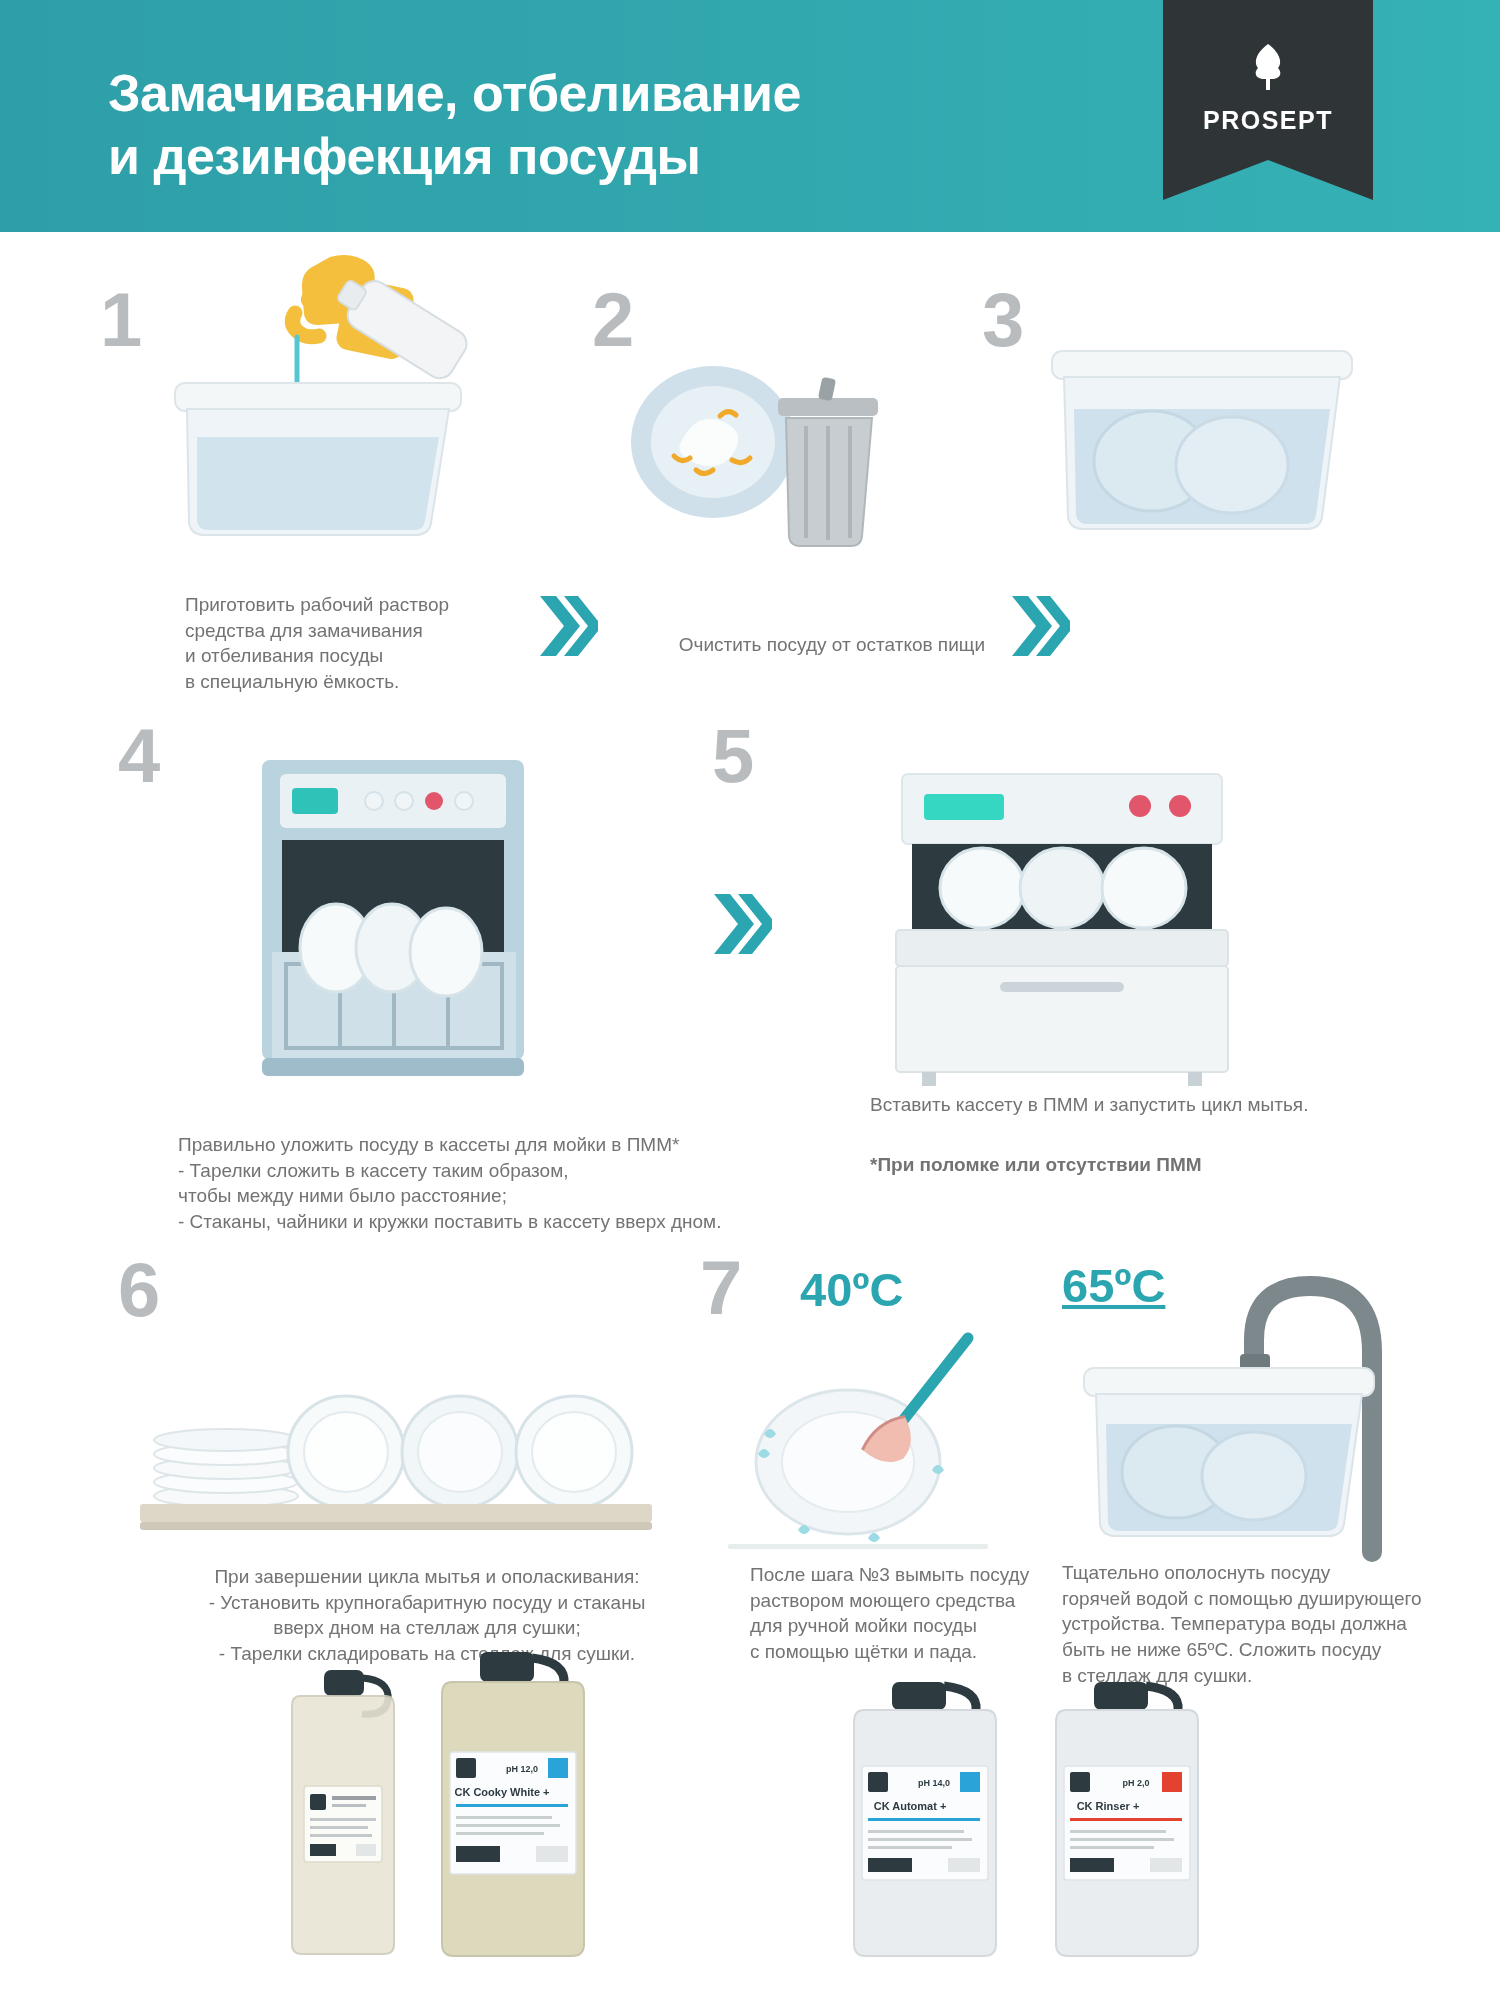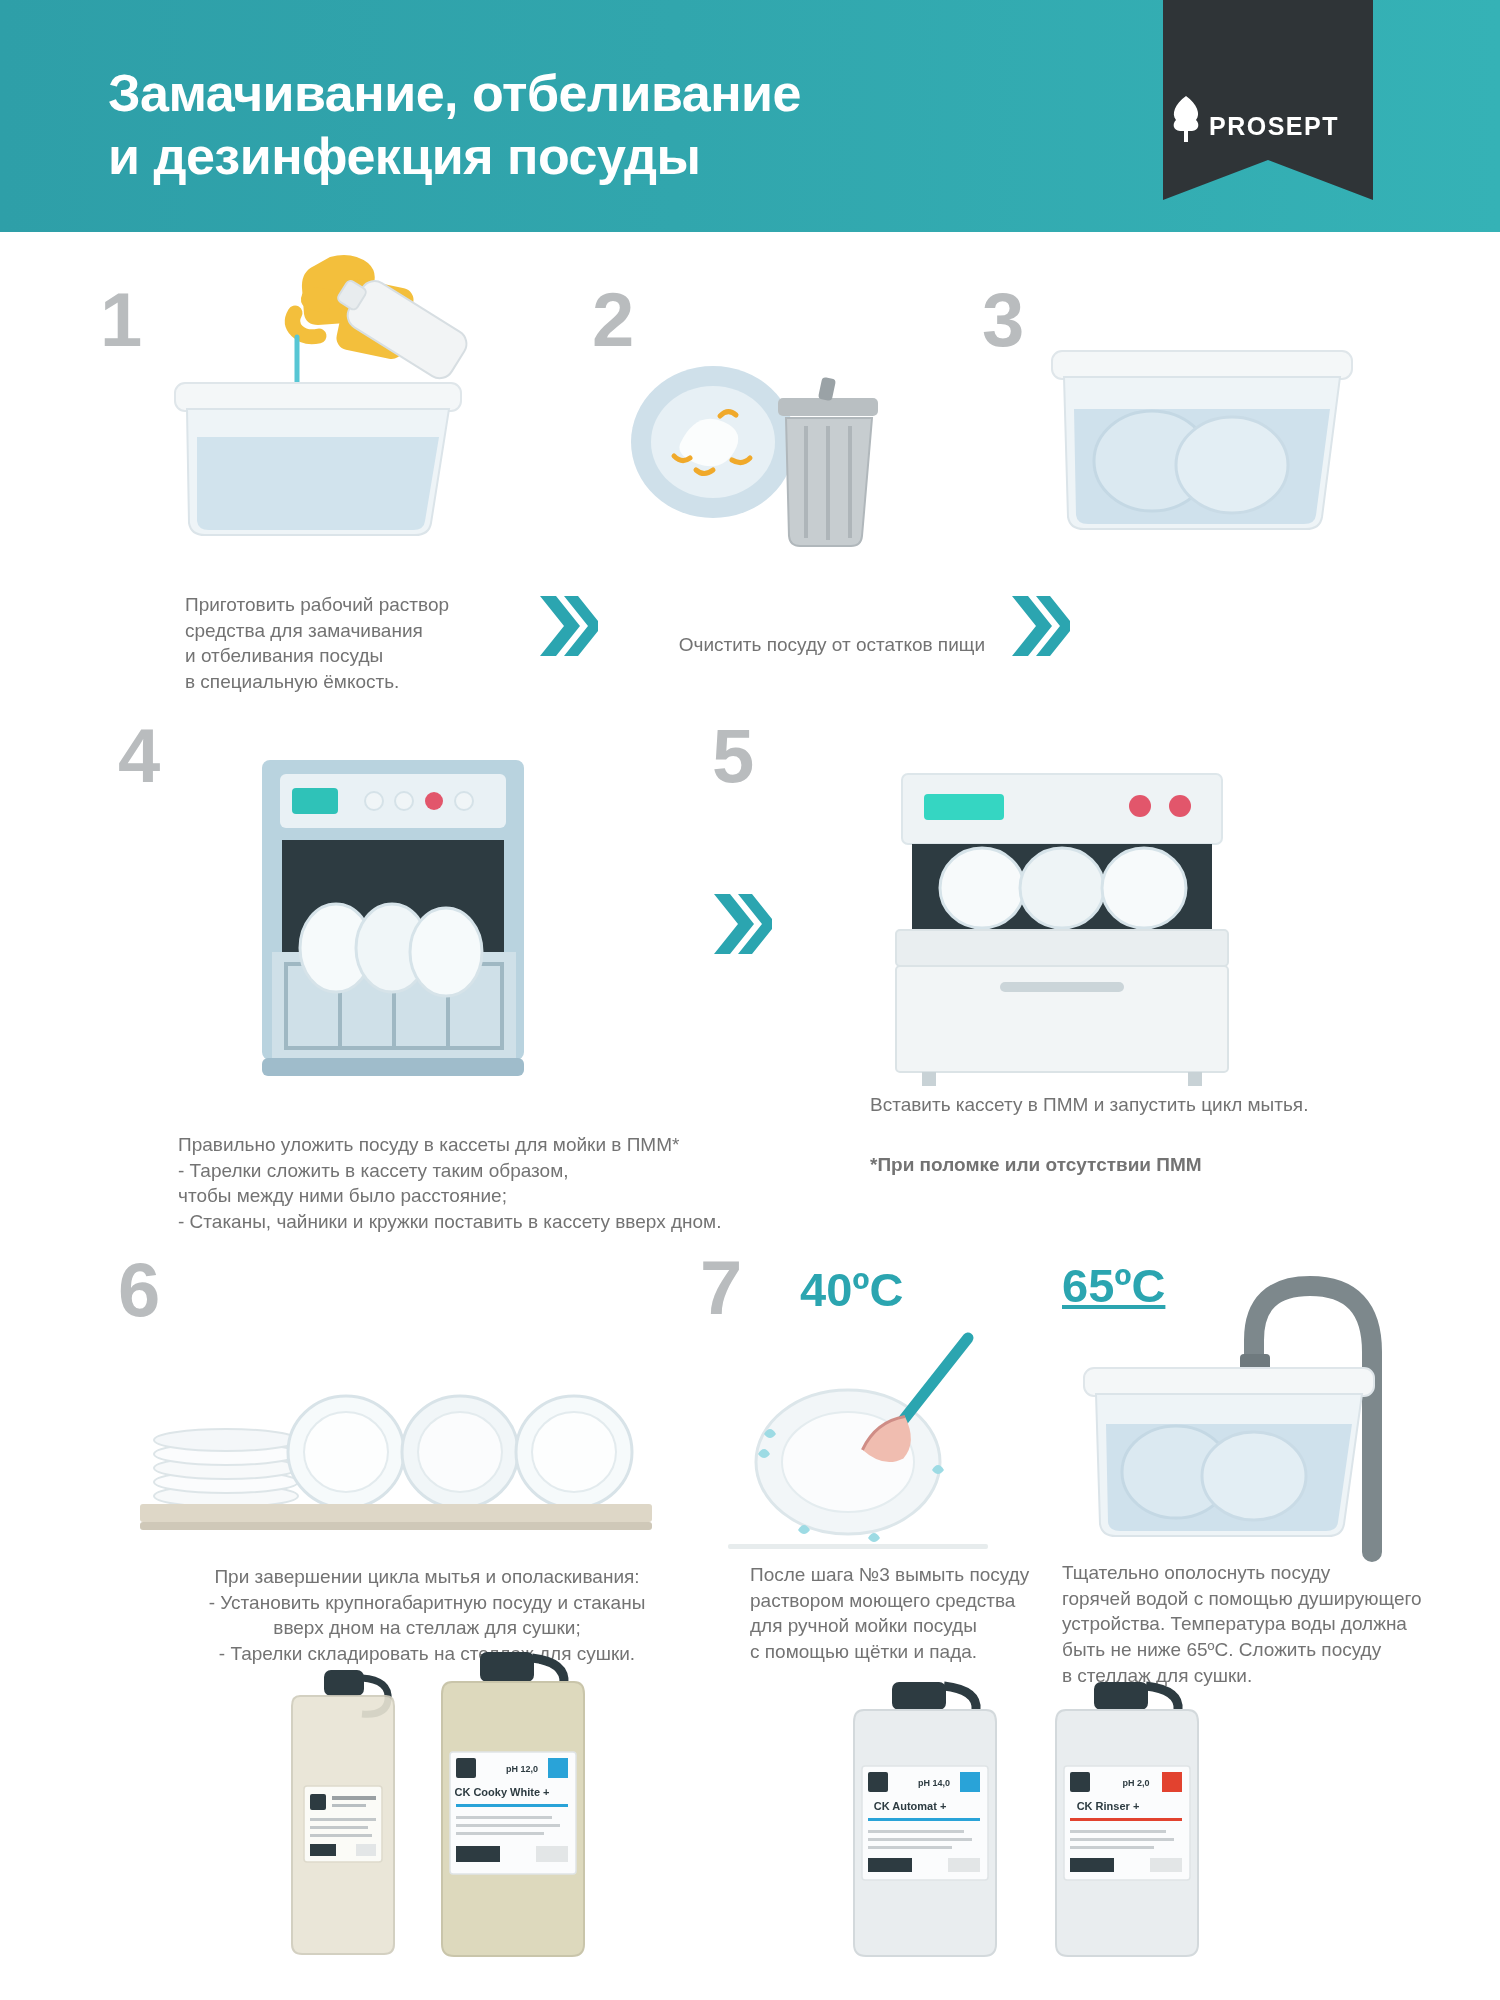--- a/index.html
+++ b/index.html
@@ -31,21 +31,21 @@
     letter-spacing: -0.5px;
     white-space: pre-line;
   }
   .brand-ribbon {
     position: absolute;
     left: 1163px; top: 0;
     width: 210px; height: 200px;
     background: #2f3437;
     clip-path: polygon(0 0, 100% 0, 100% 100%, 50% 80%, 0 100%);
     display: flex;
-    flex-direction: row;
+    flex-direction: column;
     align-items: center;
     padding-top: 42px;
   }
   .brand-tree { width: 46px; height: 54px; }
   .brand-name {
     color: #ffffff;
     font-size: 25px;
     font-weight: bold;
     letter-spacing: 1.5px;
     margin-top: 10px;

